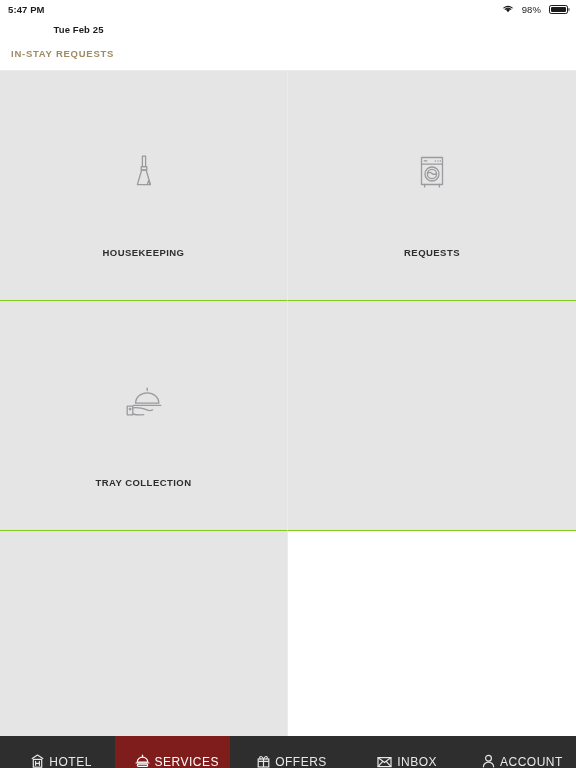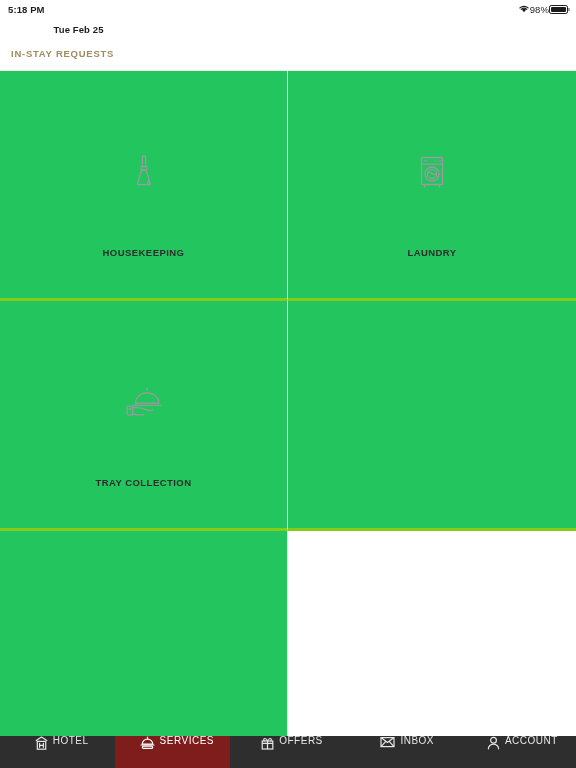--- a/index.html
+++ b/index.html
@@ -22,21 +22,21 @@
     height: 18px;
     flex: 0 0 18px;
     display: flex;
     align-items: center;
     padding: 0 8px 0 8px;
     font-size: 9.5px;
     color: #1c1c1e;
     letter-spacing: 0.1px;
   }
   .sb-left { display: flex; align-items: center; gap: 9px; }
-  .sb-right { margin-left: auto; display: flex; align-items: center; gap: 0; }
+  .sb-right { margin-left: auto; display: flex; align-items: center; gap: 8px; }
   .sb-time { font-weight: 600; }
   .sb-date { font-weight: 700; margin-top: 40px; }
   .sb-batt-pct { font-weight: 400; font-size: 9.5px; }
   .batt {
     width: 19px; height: 9px;
     border: 1px solid #1c1c1e;
     border-radius: 2.2px;
     position: relative;
     padding: 1px;
   }
@@ -102,25 +102,25 @@
     border-top: 1px solid #ececec;
   }
   .grid {
     display: grid;
     grid-template-columns: 1fr 1fr;
     grid-auto-rows: 230px;
   }
   .cell {
     position: relative;
     border-right: 1px solid #ececec;
-    border-bottom: 3px solid #84cc16;
+    border-bottom: 1px solid #84cc16;
     display: flex;
     flex-direction: column;
     align-items: center;
-    background: #22c55e;
+    background: #e5e5e5;
   }
   .cell:nth-child(2n) { border-right: none; }
   .cell .icon-box {
     margin-top: 80px;
     height: 42px;
     display: flex;
     align-items: center;
     justify-content: center;
   }
   .cell .cell-label {
@@ -136,40 +136,40 @@
   
   .tabbar {
     flex: 0 0 32px;
     height: 32px;
     display: flex;
     background: #2e2e2e;
   }
   .tab {
     flex: 1 1 0;
     display: flex;
-    align-items: flex-start;
+    align-items: flex-end;
     justify-content: center;
     gap: 5px;
     color: #e8e8e8;
-    font-size: 10px;
+    font-size: 12px;
     letter-spacing: 0.5px;
     padding-left: 8px;
   }
   .tab.active { background: #7f1d1d; color: #ffffff; }
   .tab .tab-icon { display: flex; align-items: center; justify-content: center; }
   .tab .tab-label { line-height: 1; }
 </style>
 </head>
 <body>
 
 <div class="screen">
 
   <div class="statusbar">
     <div class="sb-left">
-      <span class="sb-time">5:18 PM</span>
+      <span class="sb-time">5:47 PM</span>
       <span class="sb-date">Tue Feb 25</span>
     </div>
     <div class="sb-right">
       <span>
         <svg width="12" height="9" viewBox="0 0 12 9">
           <path d="M6 8.2 L3.9 5.8 a3.1 3.1 0 0 1 4.2 0 Z" fill="#1c1c1e"></path>
           <path d="M1.9 3.9 a6 6 0 0 1 8.2 0" stroke="#1c1c1e" stroke-width="1.2" fill="none" stroke-linecap="round"></path>
           <path d="M3.2 5.4 a4.1 4.1 0 0 1 5.6 0" stroke="#1c1c1e" stroke-width="1.1" fill="none" stroke-linecap="round"></path>
         </svg>
       </span>
@@ -210,21 +210,21 @@
               <circle cx="16" cy="20" r="4.6"></circle>
               <path d="M11.6 19.4 q2.2 -2 4.4 0 t4.4 0"></path>
               <path d="M8.2 6.9 h2.6"></path>
               <circle cx="19.4" cy="6.9" r="0.75" fill="#9a9a9f" stroke="none"></circle>
               <circle cx="22" cy="6.9" r="0.75" fill="#9a9a9f" stroke="none"></circle>
               <circle cx="24.4" cy="6.9" r="0.75" fill="#9a9a9f" stroke="none"></circle>
               <path d="M8.6 30.5 v2.4 M23.4 30.5 v2.4"></path>
             </g>
           </svg>
         </div>
-        <div class="cell-label">LAUNDRY</div>
+        <div class="cell-label">REQUESTS</div>
       </div>
 
 
       <div class="cell">
         <div class="icon-box">
           <svg width="40" height="36" viewBox="0 0 40 36">
             <g fill="none" stroke="#9a9a9f" stroke-width="1.3" stroke-linejoin="round" stroke-linecap="round">
               <path d="M23.2 4.2 v2.4"></path>
               <path d="M11.6 19.2 a11.6 10.4 0 0 1 23.2 0 Z"></path>
               <path d="M9.4 21.4 h27.4"></path>

